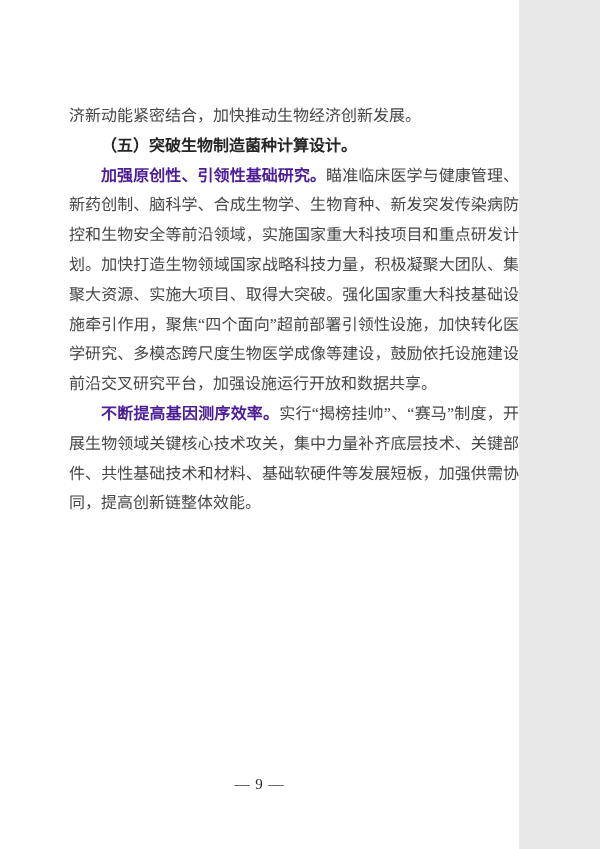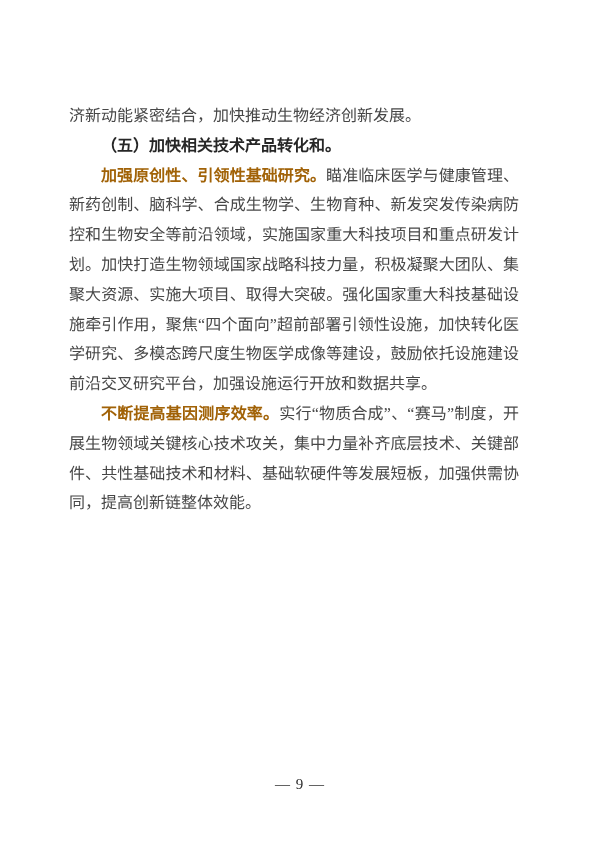--- a/index.html
+++ b/index.html
@@ -2,21 +2,21 @@
 <html lang="zh-CN"><head>
 <meta charset="utf-8">
 <style>
   html, body {
     margin: 0;
     padding: 0;
     background: #e8e8e8;
   }
   .page {
     position: relative;
-    width: 600px;
+    width: 519px;
     height: 849px;
     background: #ffffff;
     overflow: hidden;
     font-family: "Liberation Serif", "DejaVu Serif", serif;
   }
   .content {
     position: absolute;
     left: 69px;
     top: 101px;
     width: 450px;
@@ -33,21 +33,21 @@
   }
   .para.no-indent {
     text-indent: 0;
   }
   .para.heading {
     color: #262626;
     font-weight: bold;
   }
   .para .lead {
     font-weight: bold;
-    color: #a16207;
+    color: #4c1d95;
   }
   .footer {
     position: absolute;
     left: 0;
     top: 774px;
     width: 100%;
     text-align: center;
     font-size: 15px;
     line-height: 20px;
     color: #2b2b2b;
@@ -56,24 +56,24 @@
 </style>
 </head>
 <body>
 
 <div class="page">
 
   <div class="content">
 
     <p class="para no-indent"><span>济新动能紧密结合，加快推动生物经济创新发展。</span></p>
 
-    <p class="para heading"><span>（五）加快相关技术产品转化和。</span></p>
+    <p class="para heading"><span>（五）突破生物制造菌种计算设计。</span></p>
 
     <p class="para"><span class="lead">加强原创性、引领性基础研究。</span><span>瞄准临床医学与健康管理、新药创制、脑科学、合成生物学、生物育种、新发突发传染病防控和生物安全等前沿领域，实施国家重大科技项目和重点研发计划。加快打造生物领域国家战略科技力量，积极凝聚大团队、集聚大资源、实施大项目、取得大突破。强化国家重大科技基础设施牵引作用，聚焦“四个面向”超前部署引领性设施，加快转化医学研究、多模态跨尺度生物医学成像等建设，鼓励依托设施建设前沿交叉研究平台，加强设施运行开放和数据共享。</span></p>
 
-    <p class="para"><span class="lead">不断提高基因测序效率。</span><span>实行“物质合成”、“赛马”制度，开展生物领域关键核心技术攻关，集中力量补齐底层技术、关键部件、共性基础技术和材料、基础软硬件等发展短板，加强供需协同，提高创新链整体效能。</span></p>
+    <p class="para"><span class="lead">不断提高基因测序效率。</span><span>实行“揭榜挂帅”、“赛马”制度，开展生物领域关键核心技术攻关，集中力量补齐底层技术、关键部件、共性基础技术和材料、基础软硬件等发展短板，加强供需协同，提高创新链整体效能。</span></p>
 
 
   </div>
 
   <div class="footer">— 9 —</div>
 
 </div>
 
 </body></html>

